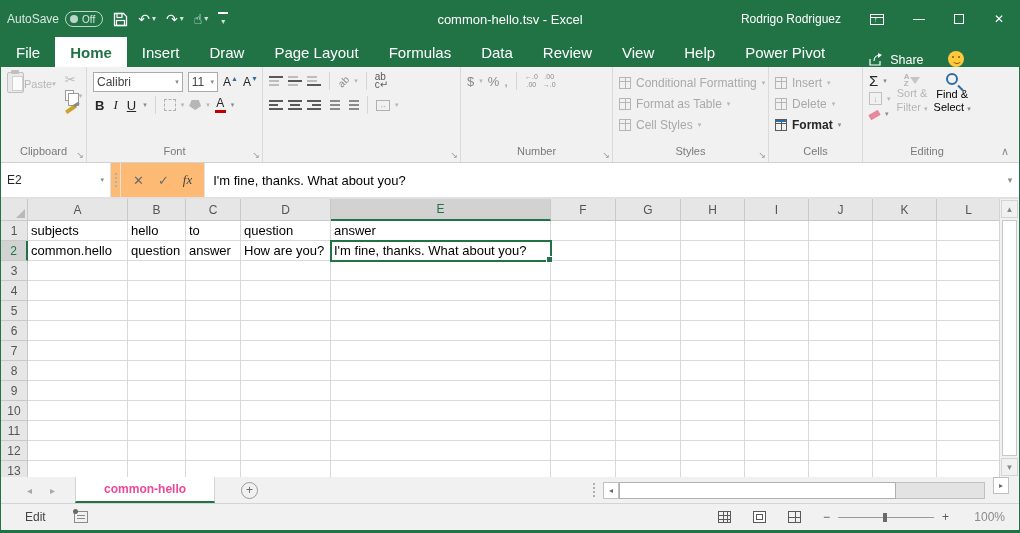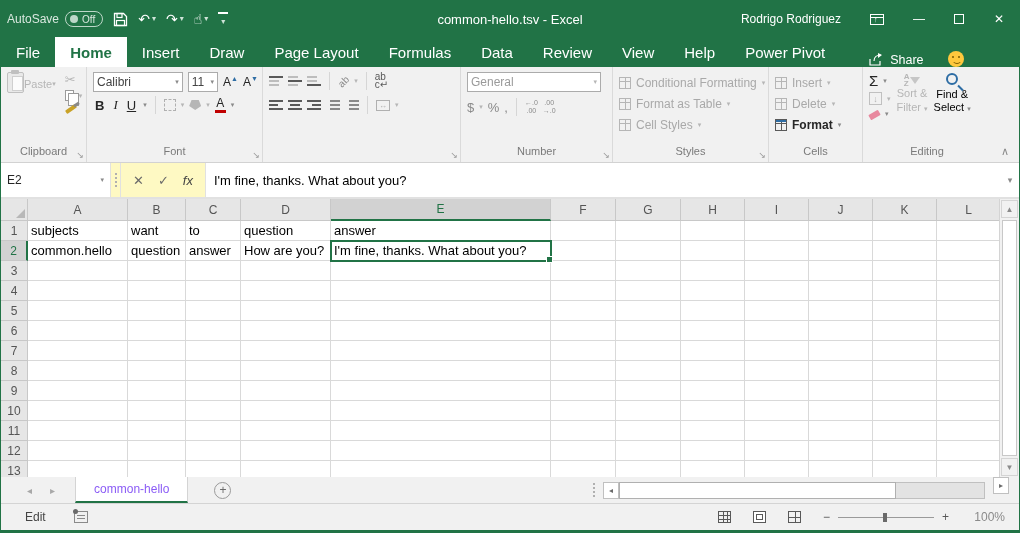--- a/index.html
+++ b/index.html
@@ -112,27 +112,27 @@
   .filldown { width:13px; height:13px; border:1px solid #c0c0c0; color:#b0b0b0; font-size:9px; display:flex; align-items:center; justify-content:center; }
   .eraser { width:11px; height:6px; background:#e8889e; transform:rotate(-30deg); border-radius:1px; margin-top:3px; }
   .twoline { display:flex; flex-direction:column; align-items:center; font-size:11px; line-height:1.2; padding-top:1px; white-space:nowrap; }
   .az { font-size:8px; line-height:.9; color:#b6b6b6; font-weight:bold; text-align:left; }
   .funnel { width:0; height:0; border-left:5px solid transparent; border-right:5px solid transparent; border-top:7px solid #c6c6c6; display:inline-block; }
   .mag-b { width:12px; height:12px; border:2px solid #2e6da4; border-radius:50%; position:relative; margin-bottom:3px; }
   .mag-b::after { content:""; position:absolute; width:7px; height:2px; background:#2e6da4; transform:rotate(45deg); left:9px; top:12px; }
   .collapse { width:30px; display:flex; align-items:flex-end; justify-content:center; padding-bottom:4px; color:#8a8a8a; font-size:11px; }
 
   
-  .fbar { height:36px; background:#fef9c3; border-bottom:2px solid #e1e1e1; display:flex; align-items:stretch; flex:0 0 auto; }
+  .fbar { height:36px; background:#fdba74; border-bottom:2px solid #e1e1e1; display:flex; align-items:stretch; flex:0 0 auto; }
   .namebox { width:110px; display:flex; align-items:center; justify-content:space-between; padding:0 6px; font-size:12px; color:#262626; border-right:1px solid #e1e1e1; background:#fff; }
   .fb-handle { width:10px; border-right:1px solid #e1e1e1; display:flex; align-items:center; justify-content:center; }
   .dots { width:2px; height:14px; border-left:2px dotted #b0b0b0; }
   .fb-btns { display:flex; align-items:center; gap:14px; padding:0 12px; border-right:1px solid #e1e1e1; }
   .fb-btn { font-size:13px; color:#6a6a6a; }
-  .fx { font-style:italic; font-family:Liberation Sans, sans-serif; color:#444; }
+  .fx { font-style:italic; font-family:Liberation Serif, serif; color:#444; }
   .fb-input { flex:1; display:flex; align-items:center; font-size:13px; color:#000; padding:0 8px; background:#fff; }
   .fb-exp { width:18px; display:flex; align-items:center; justify-content:center; color:#8a8a8a; font-size:9px; background:#fff; }
 
   
   .gridwrap { flex:1; display:flex; overflow:hidden; background:#fff; }
   .sheet { width:1000px; overflow:hidden; }
   .hdr-row, .grow2 { display:flex; }
   .gh { height:22px; background:#e6e6e6; border-right:1px solid #c8c8c8; border-bottom:1px solid #c8c8c8; display:flex; align-items:center; justify-content:center; font-size:12px; color:#555; flex:0 0 auto; }
   .gh.sel { background:#d2d2d2; border-bottom:2px solid #217346; color:#217346; }
   .corner { width:27px; position:relative; }
@@ -142,21 +142,21 @@
   .gc { height:20px; border-right:1px solid #d9d9d9; border-bottom:1px solid #d9d9d9; font-size:13px; color:#000; padding:0 3px; line-height:19px; white-space:nowrap; overflow:visible; flex:0 0 auto; }
   .gc.active { outline:2px solid #217346; outline-offset:-1px; position:relative; z-index:2; background:#fff; }
   .gc.active::after { content:""; position:absolute; right:-3px; bottom:-3px; width:5px; height:5px; background:#217346; border:1px solid #fff; }
   .vscroll { width:20px; background:#f1f1f1; border-left:1px solid #d4d4d4; display:flex; flex-direction:column; }
   .sc-arrow { height:18px; display:flex; align-items:center; justify-content:center; color:#8a8a8a; font-size:8px; background:#f1f1f1; border:1px solid #d4d4d4; margin:1px; flex:0 0 auto; }
   .v-thumb { flex:1; background:#fff; border:1px solid #c8c8c8; margin:1px 2px; }
 
   
   .sheetbar { height:27px; background:#f1f1f1; border-bottom:1px solid #d4d4d4; display:flex; align-items:stretch; flex:0 0 auto; font-size:12px; }
   .nav { display:flex; align-items:center; gap:18px; padding:0 20px 0 26px; color:#a8a8a8; font-size:10px; }
-  .stab { background:#fff; color:#8b5cf6; font-weight:normal; display:flex; align-items:center; padding:0 18px; border-right:1px solid #d4d4d4; border-left:1px solid #d4d4d4; border-bottom:2px solid #217346; }
+  .stab { background:#fff; color:#ec4899; font-weight:bold; display:flex; align-items:center; padding:0 28px; border-right:1px solid #d4d4d4; border-left:1px solid #d4d4d4; border-bottom:2px solid #217346; }
   .addsheet { display:flex; align-items:center; padding:0 26px; }
   .plus-c { width:17px; height:17px; border:1px solid #9a9a9a; border-radius:50%; color:#6a6a6a; display:flex; align-items:center; justify-content:center; font-size:12px; }
   .sb-fill { flex:1; }
   .sb-handle { display:flex; align-items:center; padding:0 8px; }
   .hscroll { display:flex; align-items:center; width:382px; padding:2px 0; }
   .h-arrow { width:16px; height:17px; border:1px solid #c0c0c0; background:#fff; color:#6a6a6a; font-size:8px; display:flex; align-items:center; justify-content:center; }
   .h-track { flex:1; height:17px; background:#e3e3e3; border:1px solid #c0c0c0; border-left:none; position:relative; }
   .h-thumb { position:absolute; left:0; top:-1px; height:17px; width:76%; background:#fff; border:1px solid #b0b0b0; }
   .h-right { width:16px; height:17px; border:1px solid #c0c0c0; background:#fff; color:#6a6a6a; font-size:8px; display:flex; align-items:center; justify-content:center; margin:0 10px 0 8px; }
 
@@ -322,26 +322,20 @@
           <span class="vsep"></span>
           <span class="merge-ic">↔</span>
             <span class="caret dis">▾</span>
         </div>
       </div>
       <span class="launcher">↘</span>
     </div>
 
     <div class="grp" style="width:152px">
       <div class="grp-body">
-        <div class="row" style="margin-bottom:6px">
-          <span class="combo numfmt">
-              <span>General</span>
-              <span class="caret dis">▾</span>
-            </span>
-        </div>
         <div class="row">
           <span class="numsym">$</span>
             <span class="caret dis">▾</span>
           <span class="numsym">%</span>
           <span class="numsym">,</span>
           <span class="vsep"></span>
           <span class="dec">←.0
 .00</span>
           <span class="dec">.00
 →.0</span>
@@ -460,21 +454,21 @@
           <div class="gh" style="width: 65px;">G</div>
           <div class="gh" style="width: 64px;">H</div>
           <div class="gh" style="width: 64px;">I</div>
           <div class="gh" style="width: 64px;">J</div>
           <div class="gh" style="width: 64px;">K</div>
           <div class="gh" style="width: 64px;">L</div>
         </div>
         <div class="grow2">
           <div class="rh">1</div>
           <div class="gc" style="width: 100px;">subjects</div>
-          <div class="gc" style="width: 58px;">want</div>
+          <div class="gc" style="width: 58px;">hello</div>
           <div class="gc" style="width: 55px;">to</div>
           <div class="gc" style="width: 90px;">question</div>
           <div class="gc" style="width: 220px;">answer</div>
           <div class="gc" style="width: 65px;"></div>
           <div class="gc" style="width: 65px;"></div>
           <div class="gc" style="width: 64px;"></div>
           <div class="gc" style="width: 64px;"></div>
           <div class="gc" style="width: 64px;"></div>
           <div class="gc" style="width: 64px;"></div>
           <div class="gc" style="width: 64px;"></div>

